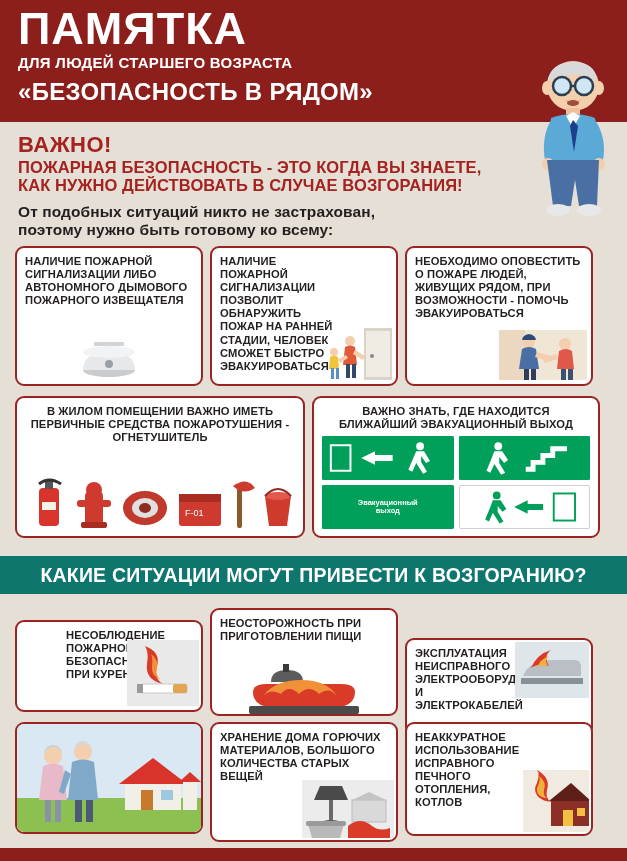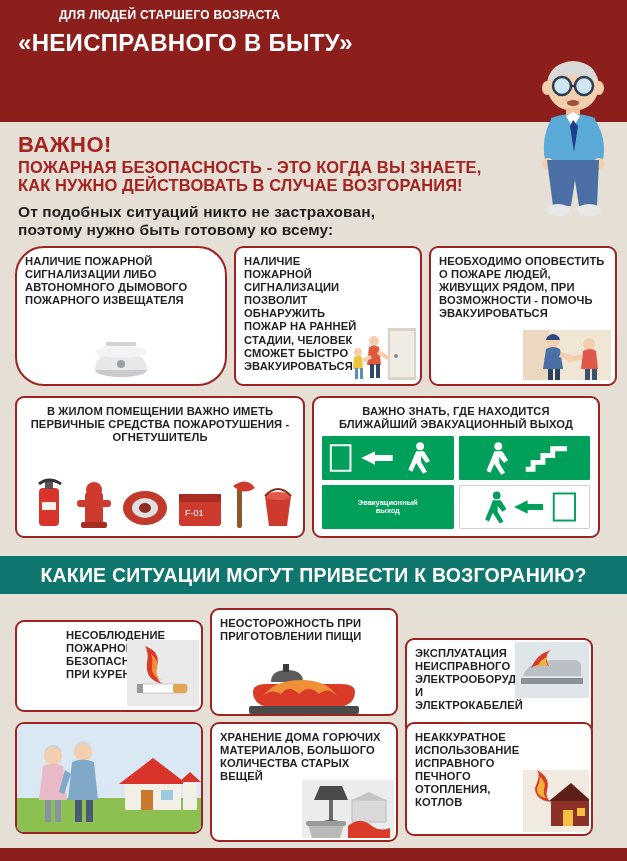--- a/index.html
+++ b/index.html
@@ -30,26 +30,25 @@
   }
   .title-main {
     font-size: 45px;
     font-weight: bold;
     color: #ffffff;
     letter-spacing: 1px;
     line-height: 1.02;
     font-family: "Liberation Sans", sans-serif;
   }
   .title-sub {
-    font-size: 12px;
+    font-size: 15px;
     font-weight: bold;
     color: #ffffff;
     letter-spacing: 0.3px;
     margin-top: 2px;
-    margin-left: 41px;
   }
   .title-quoted {
     font-size: 24px;
     font-weight: bold;
     color: #ffffff;
     letter-spacing: 0.3px;
     margin-top: 7px;
   }
   
   .grandpa {
@@ -161,22 +160,23 @@
   }
   svg { display: block; }
 </style>
 </head>
 <body>
 
 <div class="poster">
 
   <div class="top-band">
     <div class="inner">
+      <div class="title-main">ПАМЯТКА</div>
       <div class="title-sub">ДЛЯ ЛЮДЕЙ СТАРШЕГО ВОЗРАСТА</div>
-      <div class="title-quoted">«НЕИСПРАВНОГО В БЫТУ»</div>
+      <div class="title-quoted">«БЕЗОПАСНОСТЬ В РЯДОМ»</div>
     </div>
   </div>
 
   <div class="grandpa">
     <svg width="96" height="172" viewBox="0 0 96 172">
 
       <ellipse cx="52" cy="28" rx="26" ry="25" fill="#f3cfae"></ellipse>
       <path d="M26 24 q4 -20 26 -20 q24 0 24 21 q-6 -8 -24 -8 q-18 0 -26 7z" fill="#d9d9d9"></path>
       <ellipse cx="26" cy="30" rx="5" ry="7" fill="#f3cfae"></ellipse>
       <ellipse cx="78" cy="30" rx="5" ry="7" fill="#f3cfae"></ellipse>
@@ -210,21 +210,21 @@
   <div class="important">
     <div class="imp-word">ВАЖНО!</div>
     <div class="imp-line">ПОЖАРНАЯ БЕЗОПАСНОСТЬ - ЭТО КОГДА  ВЫ ЗНАЕТЕ,</div>
     <div class="imp-line">КАК НУЖНО ДЕЙСТВОВАТЬ В СЛУЧАЕ ВОЗГОРАНИЯ!</div>
     <div class="imp-note">От подобных ситуаций никто не застрахован,</div>
     <div class="imp-note" style="margin-top:0">поэтому нужно быть готовому ко всему:</div>
   </div>
 
   <div class="cards-row" style="top:246px; left:15px;">
 
-    <div class="card" style="width:212px; height:140px;border-radius:29px;">
+    <div class="card" style="width:188px; height:140px;">
       <div class="card-txt">НАЛИЧИЕ ПОЖАРНОЙ СИГНАЛИЗАЦИИ ЛИБО АВТОНОМНОГО ДЫМОВОГО ПОЖАРНОГО ИЗВЕЩАТЕЛЯ</div>
       <div style="position:absolute; bottom:4px; left:50%; transform:translateX(-50%);">
         <svg width="70" height="40" viewBox="0 0 70 40">
           <ellipse cx="35" cy="30" rx="26" ry="7" fill="#c9cbcd"></ellipse>
           <path d="M9 30 q0 -18 26 -18 q26 0 26 18z" fill="#e6e8ea"></path>
           <ellipse cx="35" cy="12" rx="26" ry="6" fill="#f2f3f4"></ellipse>
           <circle cx="35" cy="24" r="4" fill="#9aa0a6"></circle>
           <rect x="20" y="2" width="30" height="4" fill="#d2d5d8"></rect>
         </svg>
       </div>

